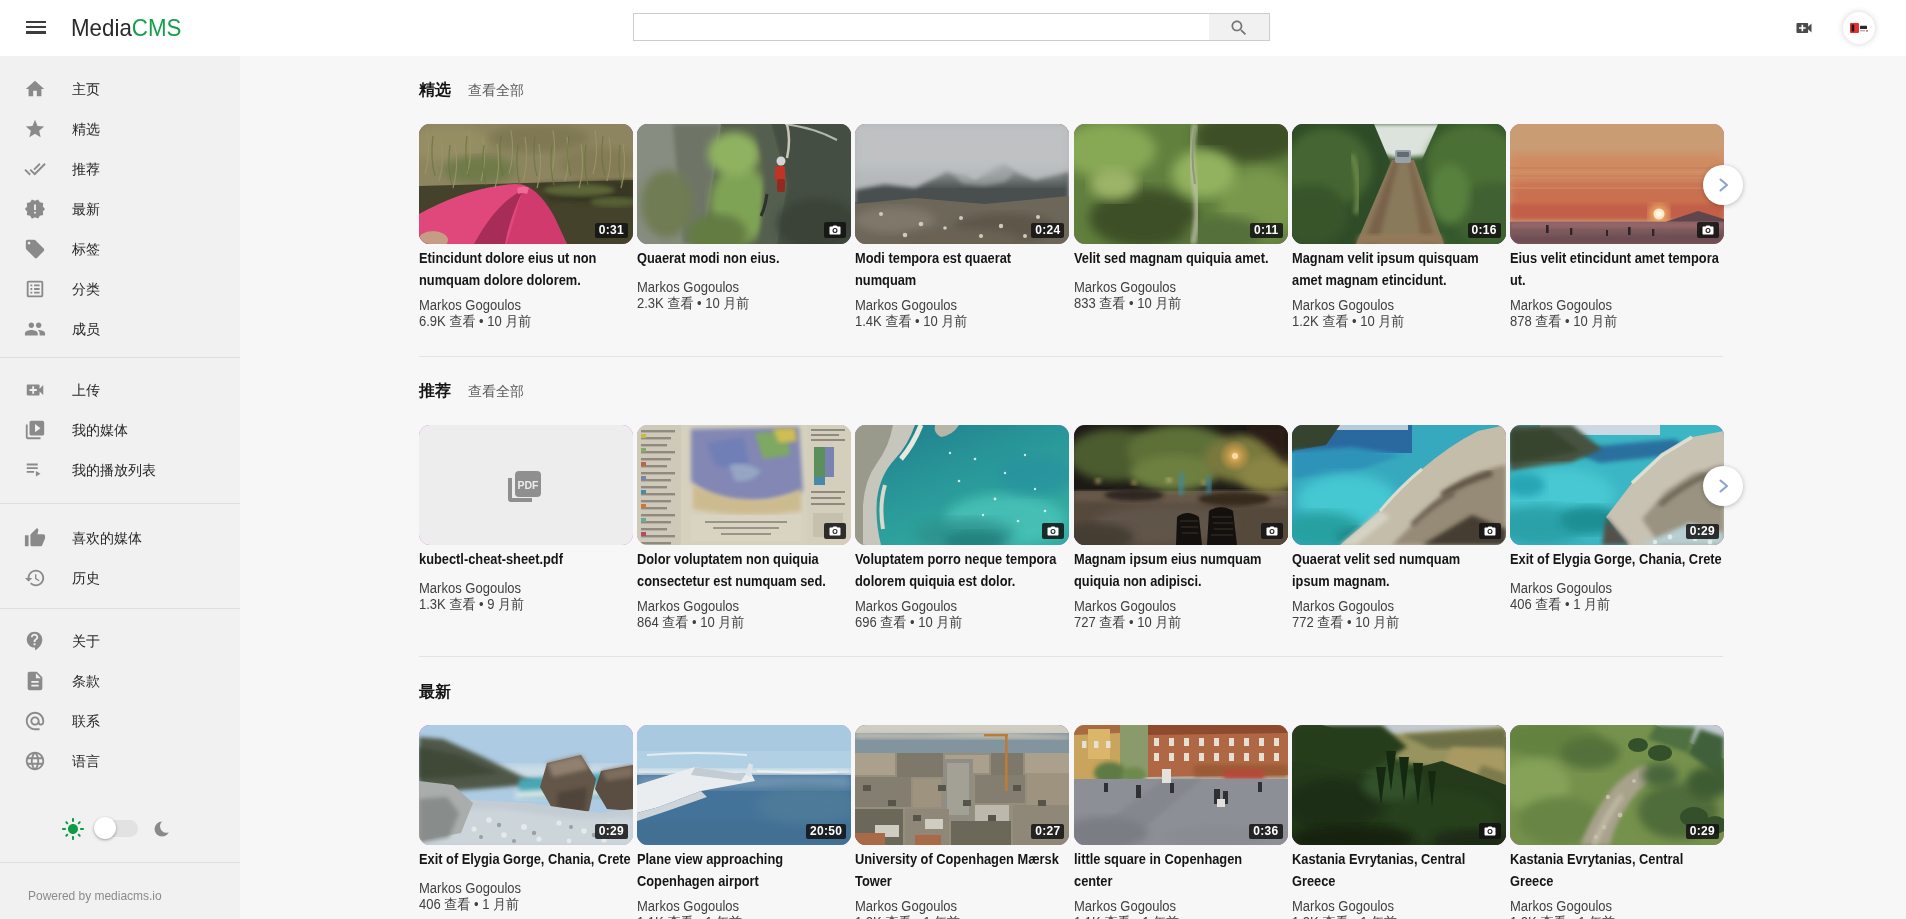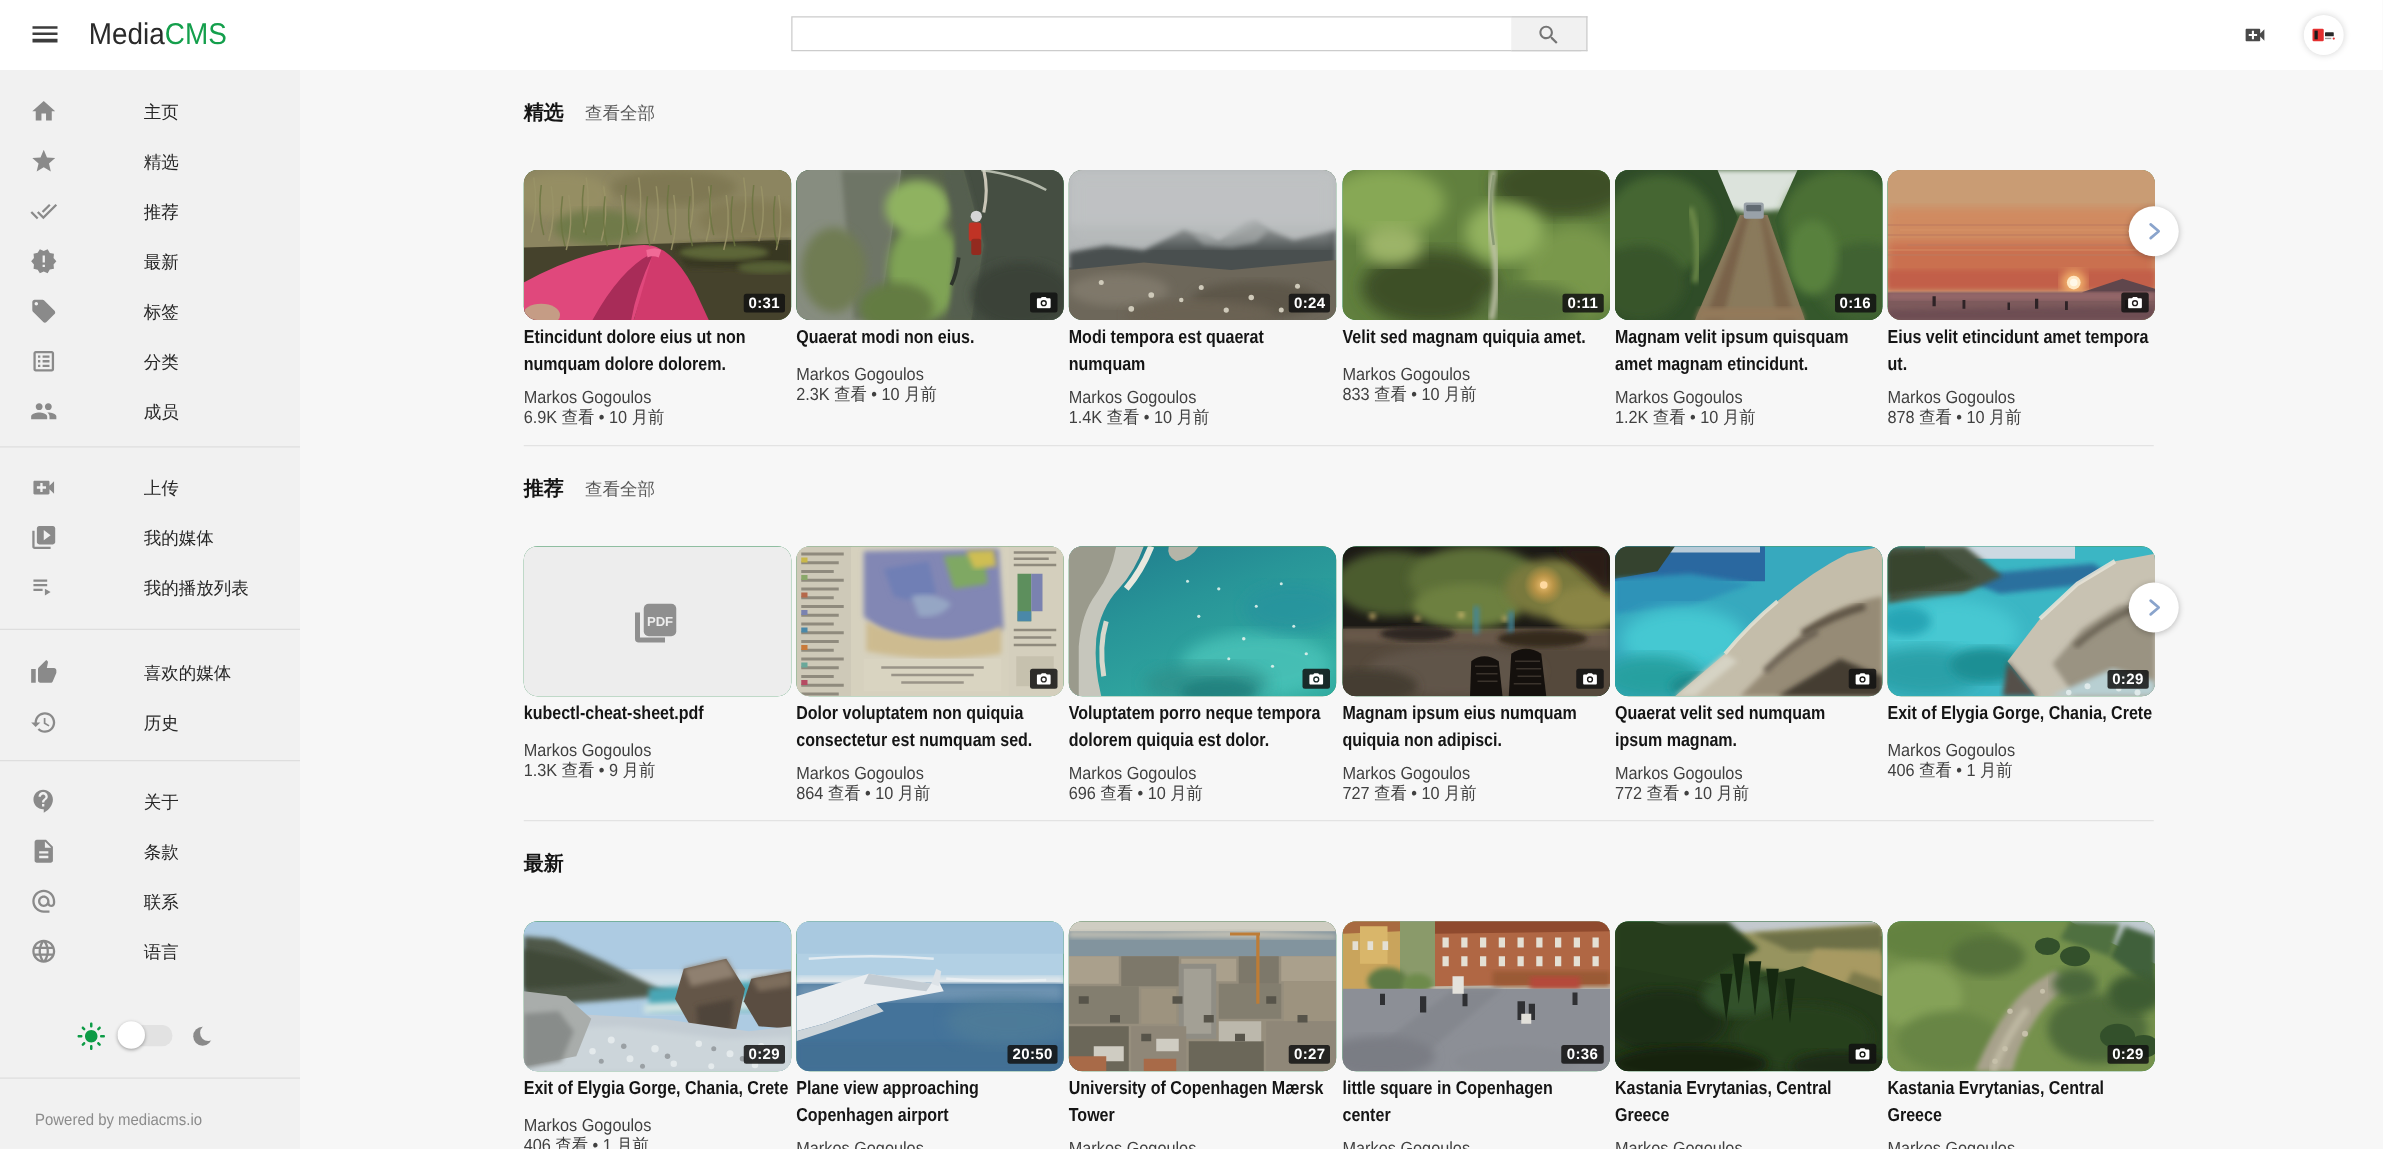--- a/index.html
+++ b/index.html
@@ -13,29 +13,29 @@
   .search { position:absolute; left:633px; top:13px; width:637px; height:28px; }
   .search .inp { position:absolute; left:0; top:0; width:632px; height:28px; border:1px solid #ccc; background:#fff; color:#757575; font-size:16px; line-height:26px; padding-left:13px;text-align:right; }
   .search .btn { position:absolute; left:576px; top:0; width:61px; height:28px; border:1px solid #ccc; border-left:none; background:#f1f1f1; }
   .search .btn svg { position:absolute; left:20px; top:4px; }
   .vidadd { position:absolute; left:1793px; top:18px; }
   .avatar { position:absolute; left:1843px; top:12px; width:32px; height:32px; border-radius:50%; background:#fff; box-shadow:0 0 6px rgba(0,0,0,0.18); }
   .sidebar { position:absolute; left:0; top:56px; width:240px; height:863px; background:#f1f1f1; }
   .nav { position:absolute; left:0; width:240px; }
   .item { position:relative; height:40px; }
   .item svg { position:absolute; left:24px; top:9px; }
-  .item .lb { position:absolute; left:72px; top:12px; font-size:14px; color:#262626;margin-left:43px; }
+  .item .lb { position:absolute; left:72px; top:12px; font-size:14px; color:#262626; }
   .divi { position:absolute; left:0; width:240px; height:1px; background:#dedede; }
   .powered { position:absolute; left:28px; top:832px; font-size:13px; color:#8b8b8b; transform:scaleX(0.92); transform-origin:0 50%; white-space:nowrap; }
   .toggle { position:absolute; left:56px; top:755px; width:128px; height:36px; }
   .shead { position:absolute; font-size:16px; font-weight:bold; color:#141414; line-height:20px; }
   .shead .all { font-size:14px; font-weight:normal; color:#5a5a5a; margin-left:17px; }
   .row { position:absolute; left:419px; display:flex; gap:4.2px; }
   .card { width:214px; flex:none; }
-  .thumb { position:relative; width:214px; height:120px; border-radius:11px; overflow:hidden; background:#15803d;margin-top:12px; }
+  .thumb { position:relative; width:214px; height:120px; border-radius:11px; overflow:hidden; background:#d946ef; }
   .thumb svg.ph { position:absolute; left:0; top:0; }
   .dur { position:absolute; right:5px; bottom:6px; background:rgba(18,18,18,0.85); color:#fff; font-size:12px; font-weight:bold; line-height:15px; padding:0 4px; border-radius:2px; letter-spacing:0.3px; }
   .cam { position:absolute; right:5px; bottom:6px; width:22px; height:16px; background:rgba(18,18,18,0.85); border-radius:2px; }
   .cam svg { position:absolute; left:5px; top:3px; }
   .title { margin:3px 0 5.5px; font-size:15px; line-height:22px; font-weight:bold; color:#151515; min-height:26px; }
   .title .tl { white-space:nowrap; transform:scaleX(0.855); transform-origin:0 50%; height:22px; }
   .meta { font-size:14px; line-height:16px; color:#404040; }
   .meta .ml { white-space:nowrap; transform:scaleX(0.93); transform-origin:0 50%; height:16px; }
   .arrowbtn { position:absolute; width:40px; height:40px; border-radius:50%; background:#fff; box-shadow:0 1px 5px rgba(0,0,0,0.25); z-index:3; }
   .arrowbtn svg { position:absolute; left:13px; top:12px; }

